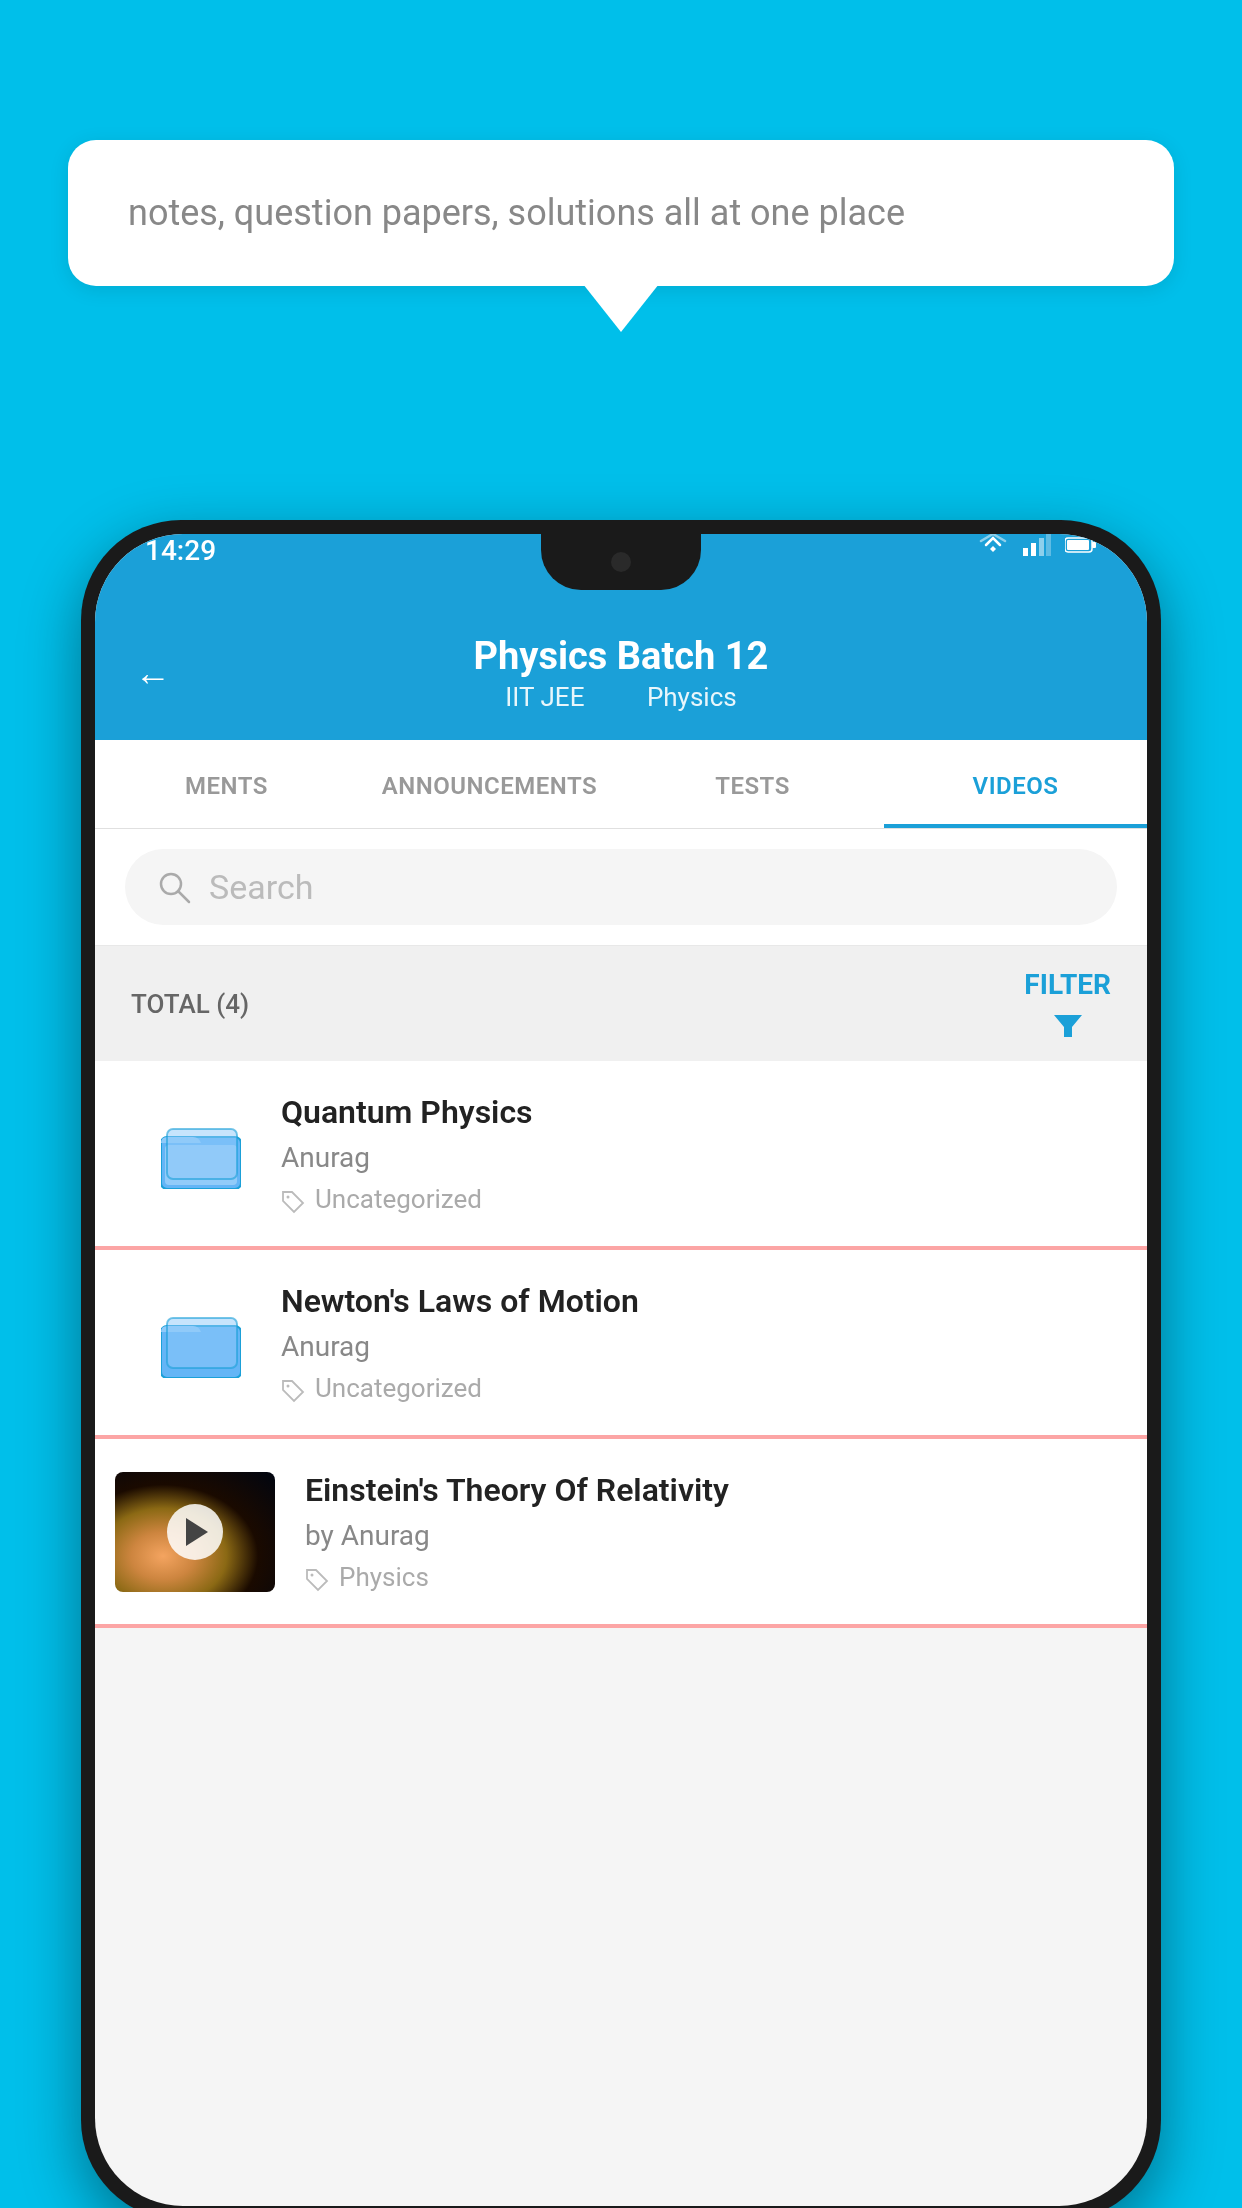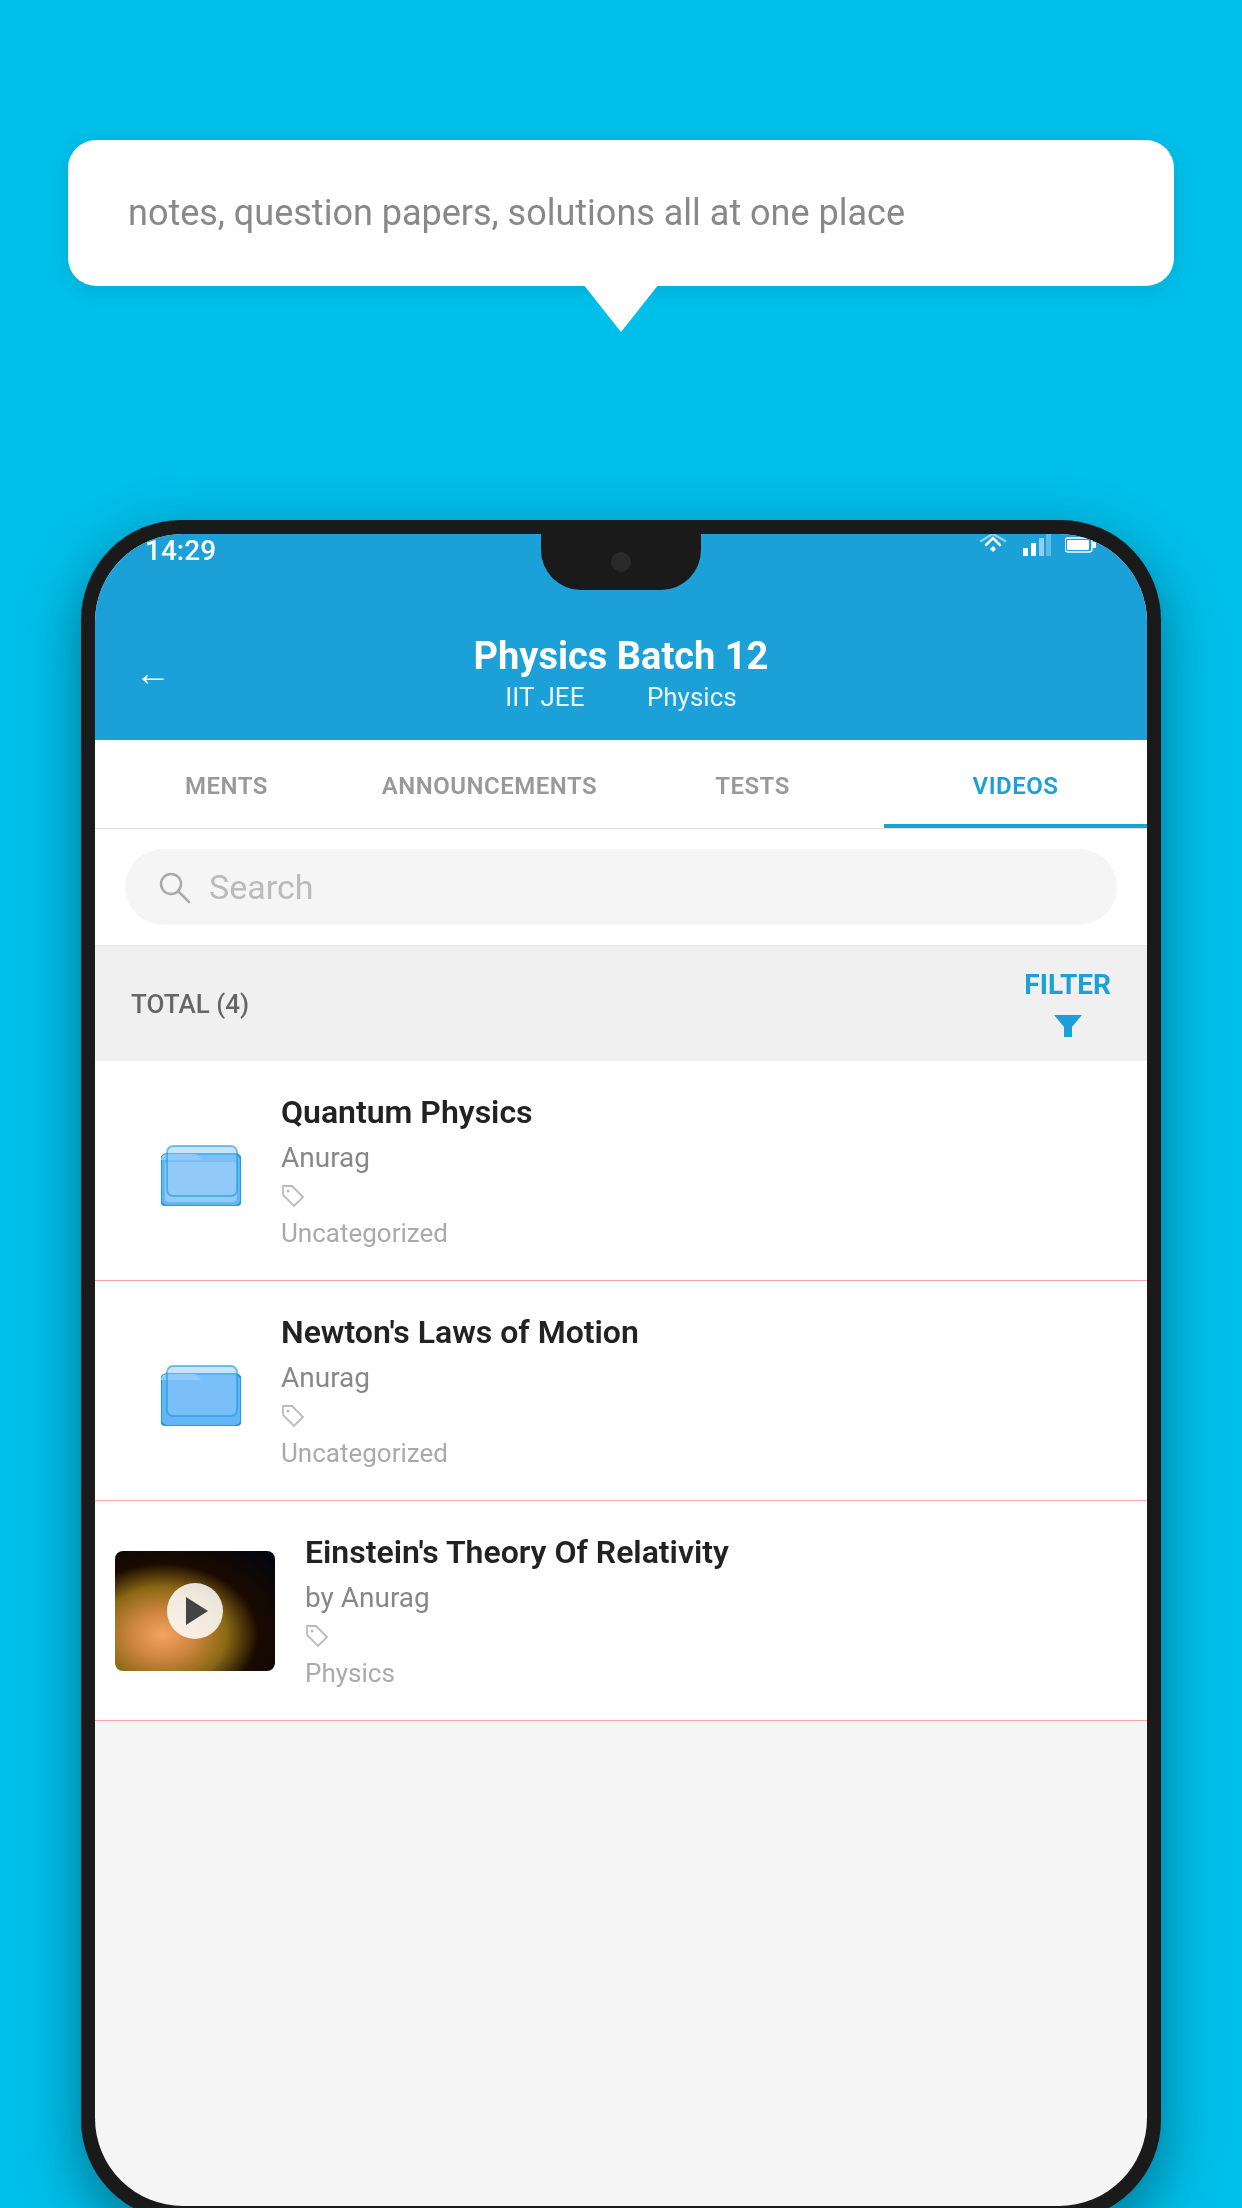--- a/index.html
+++ b/index.html
@@ -222,21 +222,21 @@
 
     
     .video-list {
       background: white;
       flex: 1;
     }
     .video-item {
       display: flex;
       align-items: center;
       padding: 32px 36px;
-      border-bottom: 1px solid #fca5a5;
+      border-bottom: 4px solid #fca5a5;
       gap: 30px;
       background: white;
     }
     .video-item-thumbnail {
       width: 160px;
       height: 120px;
       flex-shrink: 0;
       border-radius: 8px;
       overflow: hidden;
       position: relative;
@@ -295,25 +295,24 @@
       color: #222;
       margin-bottom: 10px;
     }
     .video-author {
       font-size: 28px;
       color: #888;
       margin-bottom: 10px;
     }
     .video-tag {
       display: flex;
-      align-items: flex-start;
+      align-items: flex-end;
       gap: 10px;
       color: #aaa;
       font-size: 26px;
-      flex-direction: column;
     }
   </style>
 </head>
 <body>
 
 <div class="speech-bubble-container">
   <div class="speech-bubble">
     <div class="bubble-subtitle">notes, question papers, solutions all at one place</div>
   </div>
 </div>

